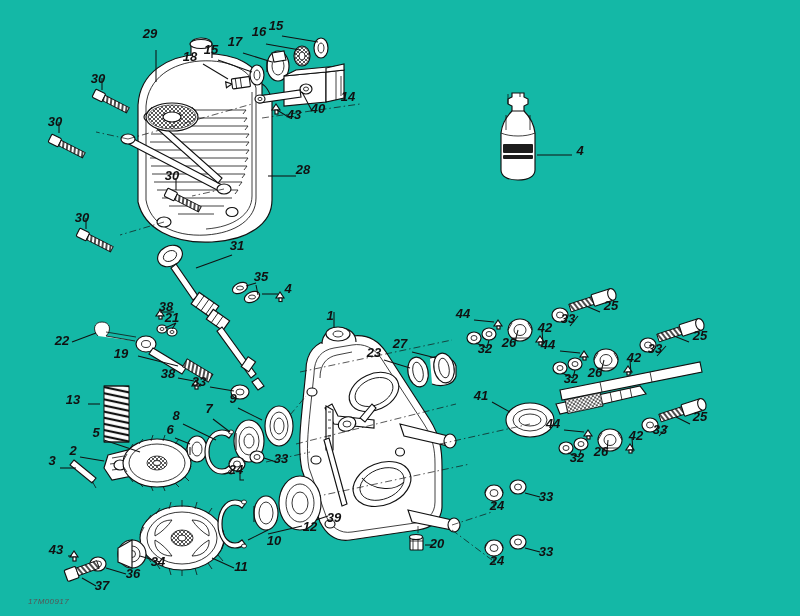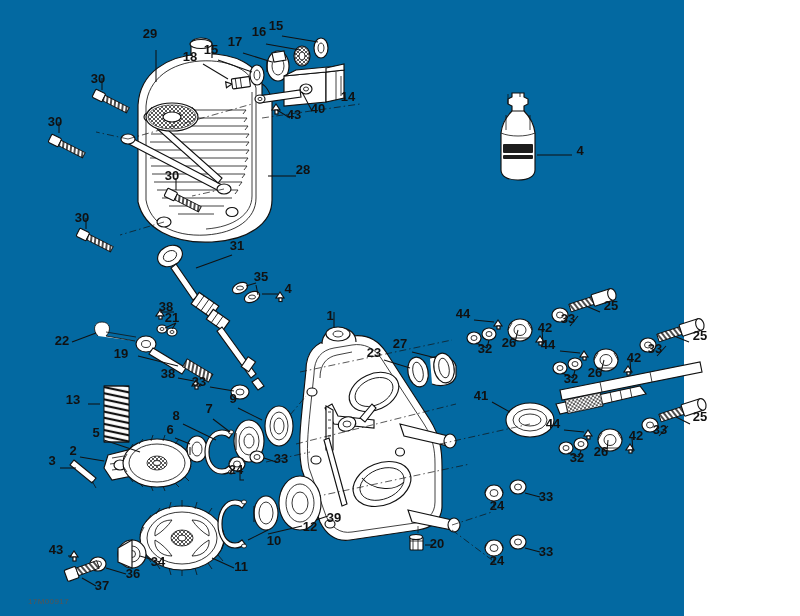--- a/index.html
+++ b/index.html
@@ -1,17 +1,17 @@
 <!DOCTYPE html>
 <html><head>
 <meta charset="utf-8">
 <style>
   html,body{margin:0;padding:0;background:#ffffff;}
   body{width:800px;height:616px;overflow:hidden;font-family:"Liberation Sans",sans-serif;}
-  #sheet{position:relative;width:684px;height:616px;background:#0369a1;}
+  #sheet{position:relative;width:800px;height:616px;background:#14b8a6;font-style:italic;}
   svg{display:block;}
   .lbl{font-family:"Liberation Sans",sans-serif;font-size:13px;font-weight:bold;fill:#111;}
   .code{font-family:"Liberation Sans",sans-serif;font-size:8px;fill:#555;letter-spacing:.4px;}
   .ln{stroke:#111;stroke-width:1.05;fill:none;}
   .lnthin{stroke:#111;stroke-width:0.8;fill:none;}
   .dash{stroke:#111;stroke-width:0.7;fill:none;stroke-dasharray:7 3 1.5 3;}
   .part{fill:#ffffff;stroke:#111;stroke-width:1.15;}
   .partl{fill:#ffffff;stroke:#111;stroke-width:0.85;}
   .dk{fill:#1d1d1d;}
 </style>

